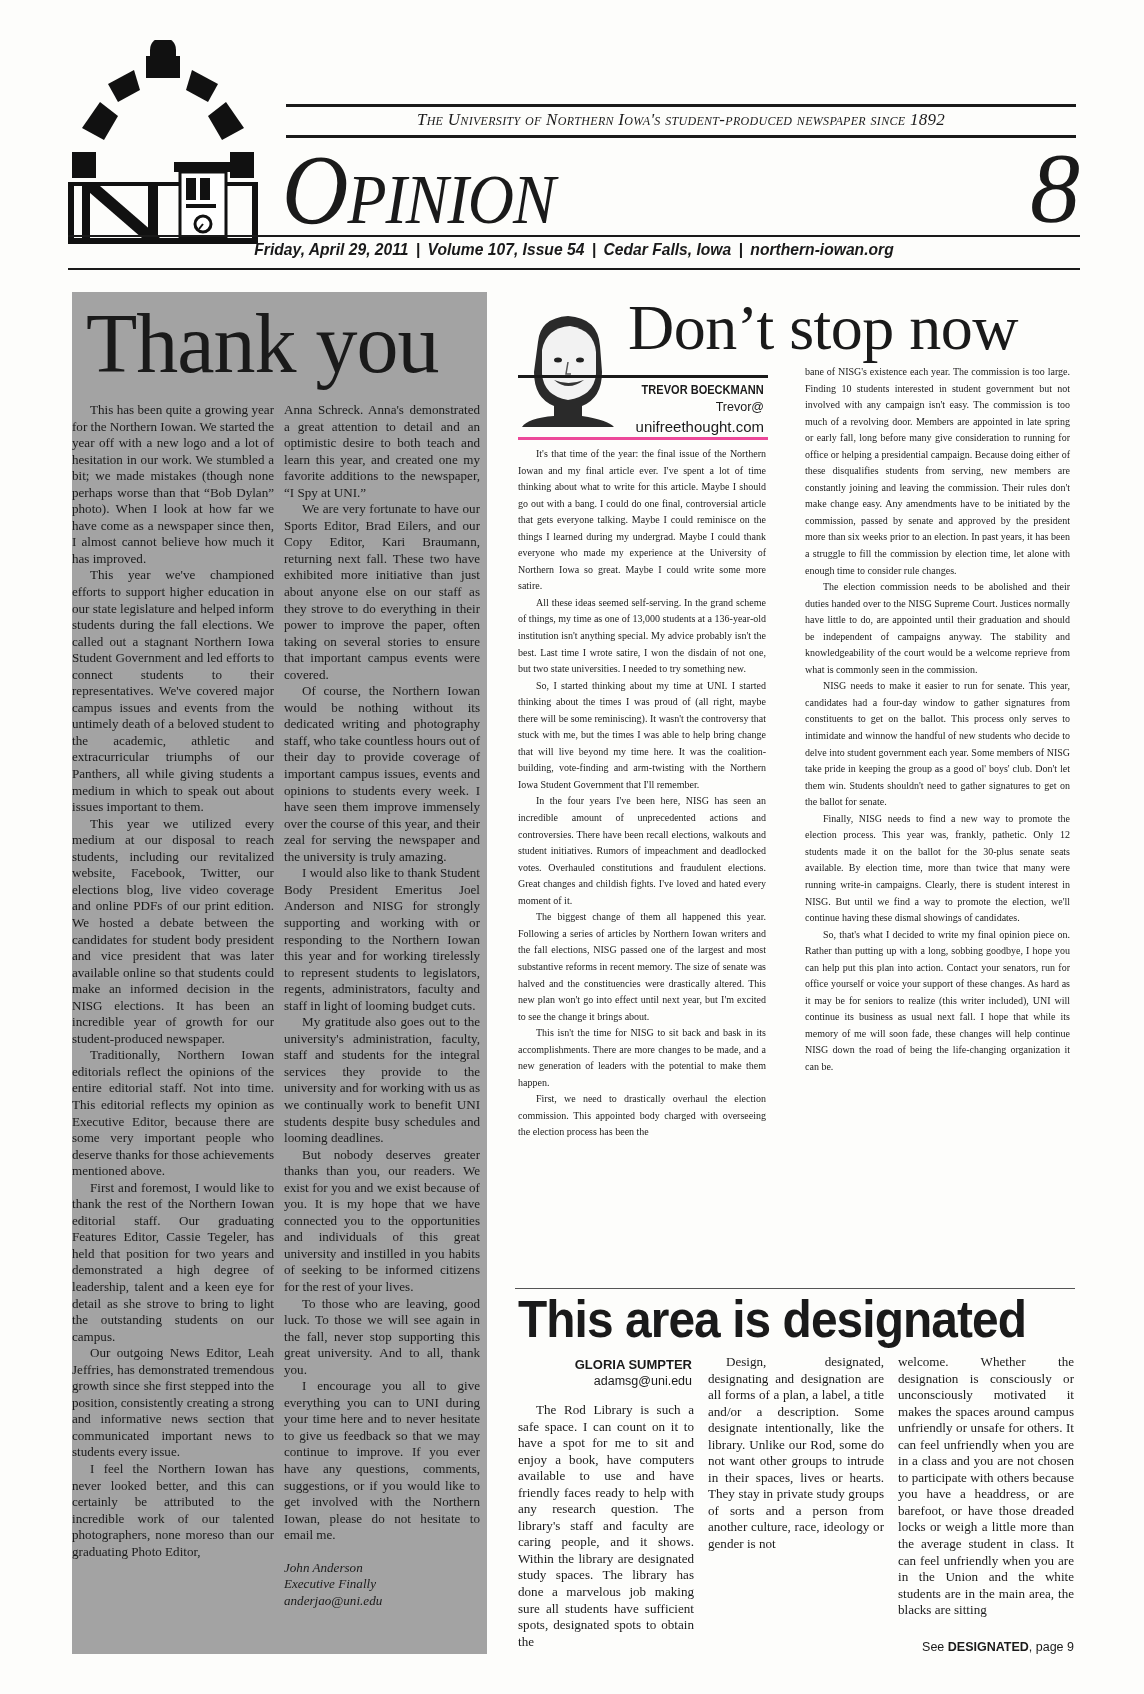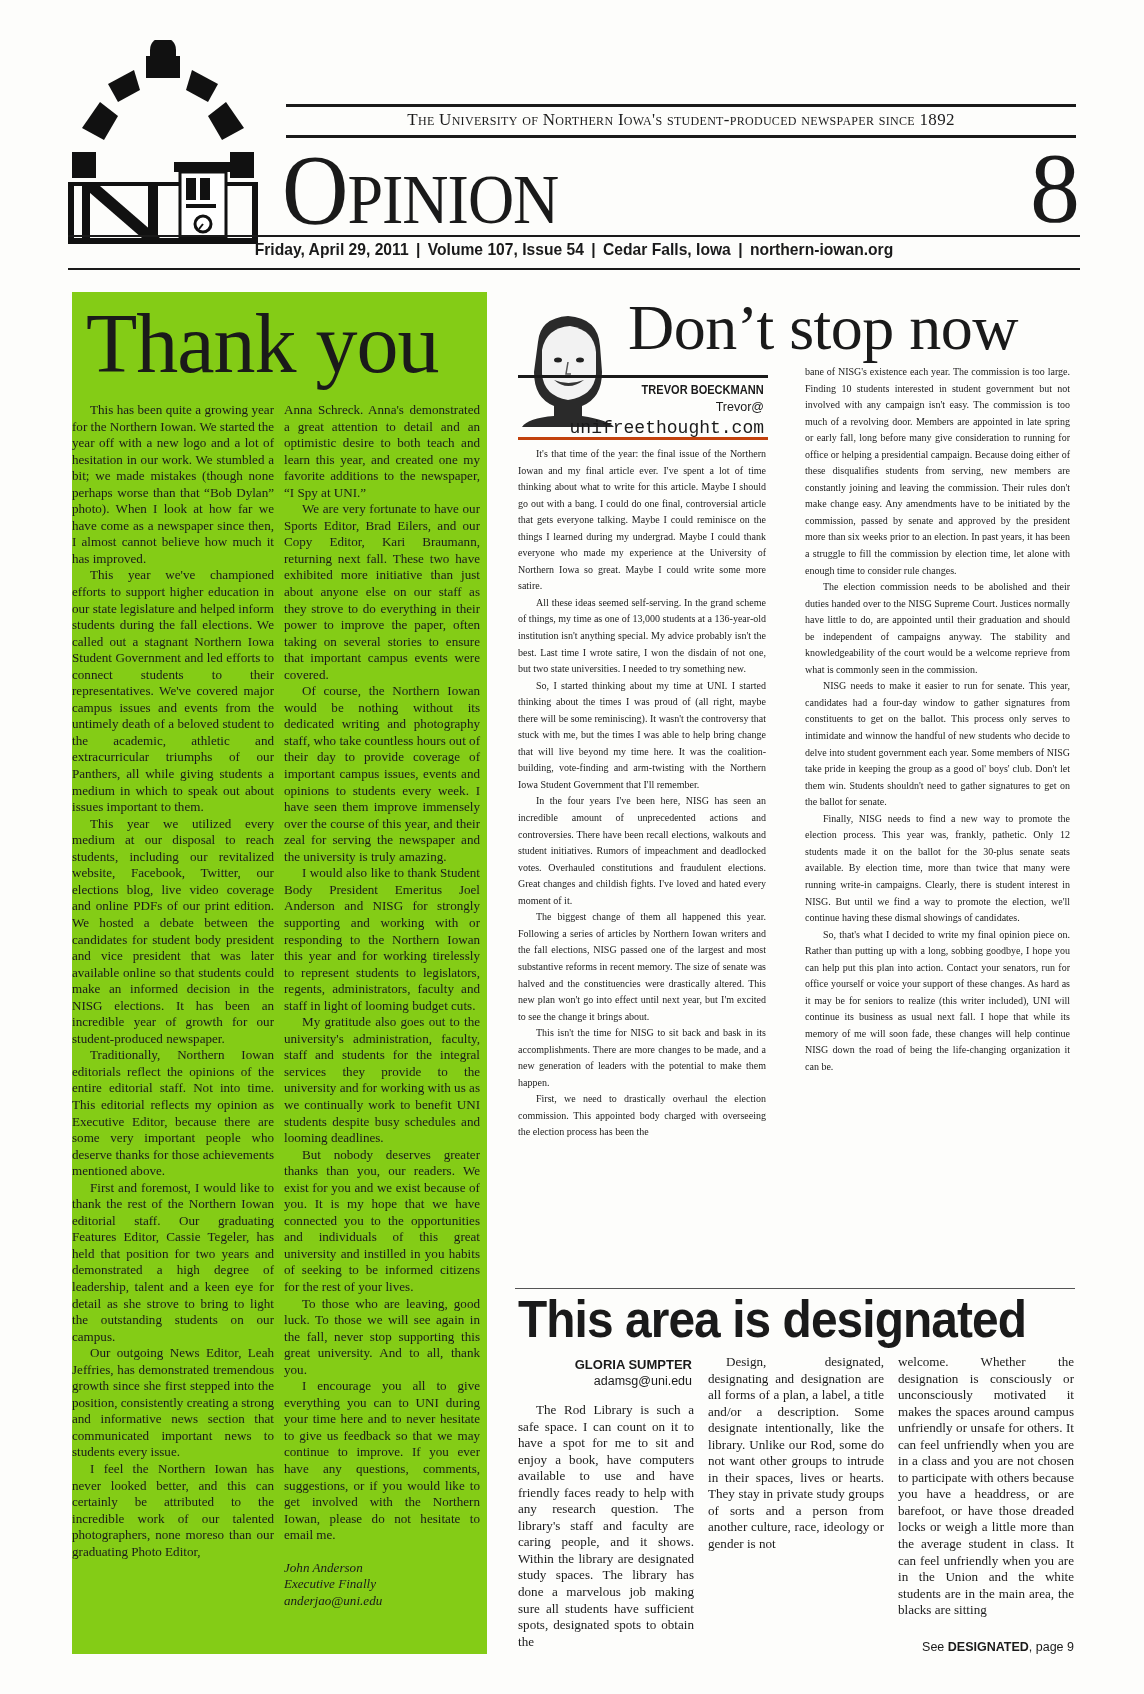--- a/index.html
+++ b/index.html
@@ -1,56 +1,56 @@
 <!DOCTYPE html>
 <html><head>
 <meta charset="utf-8">
 <style>
   * { box-sizing: border-box; margin: 0; padding: 0; }
   html, body { width: 1144px; height: 1694px; background: #fdfdfb; overflow: hidden; }
   body { position: relative; font-family: "Liberation Serif", "DejaVu Serif", serif; color: #1a1a1a; }
 
   
-  .masthead { position: absolute; left: 68px; top: 40px; width: 1012px; height: 230px; }
+  .masthead { position: absolute; left: 68px; top: 40px; width: 1012px; height: 230px; font-style: italic; }
   .logo { position: absolute; left: 0; top: 0; width: 190px; height: 205px; }
   .tagline-rule-top { position: absolute; left: 218px; top: 64px; width: 790px; border-top: 3px solid #1a1a1a; }
   .tagline { position: absolute; left: 218px; top: 70px; width: 790px; text-align: center;
              font-family: "Liberation Serif", serif; font-size: 17px; font-variant: small-caps; letter-spacing: 0.3px; }
   .tagline-rule-bottom { position: absolute; left: 218px; top: 95px; width: 790px; border-top: 3px solid #1a1a1a; }
   .section-title { position: absolute; left: 214px; top: 100px; font-size: 92px; line-height: 92px;
                    font-variant: small-caps; font-family: "Liberation Serif", serif; letter-spacing: -1px;
                    transform: scaleY(1.08); transform-origin: top left; }
   .page-number { position: absolute; right: 0; top: 98px; font-size: 100px; line-height: 100px; font-family: "Liberation Serif", serif; font-weight: 300; }
   .dateline-rule-top { position: absolute; left: 0; top: 195px; width: 1012px; border-top: 2px solid #1a1a1a; }
   .dateline { position: absolute; left: 0; top: 200px; width: 1012px; text-align: center;
               font-family: "Liberation Sans", sans-serif; font-weight: bold; font-size: 17px; transform: scaleX(0.92); }
   .dateline .sep { margin: 0 8px; }
   .dateline-rule-bottom { position: absolute; left: 0; top: 228px; width: 1012px; border-top: 2px solid #1a1a1a; }
 
   
   .editorial { position: absolute; left: 72px; top: 292px; width: 415px; height: 1362px;
-               background: #84cc16; }
+               background: #a3a3a3; }
   .editorial-headline { position: absolute; left: 14px; top: 4px; font-size: 84px; line-height: 96px;
                         font-family: "Liberation Serif", serif; letter-spacing: -1px; }
   .ed-col { position: absolute; top: 110px; width: 190px; font-size: 13.1px; line-height: 16.55px; text-align: justify; hyphens: auto; }
   .ed-col.c1 { left: 0px; }
   .ed-col.c2 { left: 212px; }
   p { text-indent: 18px; }
   p.noindent { text-indent: 0; }
   .sig { margin-top: 16px; font-style: italic; line-height: 16.5px; }
   .sig div { text-indent: 0; }
 
   
   .column-article { position: absolute; left: 500px; top: 292px; width: 582px; height: 995px; }
   .col-headline { position: absolute; left: 128px; top: 0px; font-size: 64px; line-height: 72px; font-family: "Liberation Serif", serif; white-space: nowrap; letter-spacing: -0.5px;}
   .mugshot { position: absolute; left: 18px; top: 20px; width: 100px; height: 115px; }
-  .byline-box { position: absolute; left: 18px; top: 83px; width: 250px; height: 65px; border-top: 3px solid #1a1a1a; border-bottom: 3px solid #c2410c; }
+  .byline-box { position: absolute; left: 18px; top: 83px; width: 250px; height: 65px; border-top: 3px solid #1a1a1a; border-bottom: 3px solid #ec4899; }
   .byline-name { position: absolute; right: 4px; top: 4px; font-family: "Liberation Sans", sans-serif; font-weight: bold; font-size: 13px; transform: scaleX(0.85); transform-origin: right; }
   .byline-email1 { position: absolute; right: 4px; top: 22px; font-family: "Liberation Sans", sans-serif; font-size: 12.5px; }
-  .byline-email2 { position: absolute; right: 4px; top: 40px; font-family: Liberation Mono, monospace; font-size: 18px; }
+  .byline-email2 { position: absolute; right: 4px; top: 40px; font-family: Liberation Sans, sans-serif; font-size: 15px; }
   .ca-col { position: absolute; width: 248px; font-size: 10px; line-height: 16.55px; text-align: justify; }
   .ca-col.c1 { left: 18px; top: 154px; }
   .ca-col.c2 { left: 305px; top: 72px; width: 265px; }
 
   .divider { position: absolute; left: 515px; top: 1288px; width: 560px; border-top: 1px solid #555; }
 
   
   .bottom-article { position: absolute; left: 500px; top: 1290px; width: 582px; height: 370px; }
   .b-headline { position: absolute; left: 18px; top: 0px; font-family: "Liberation Sans", sans-serif; font-weight: bold;
                 font-size: 52px; line-height: 58px; letter-spacing: -1px; transform: scaleX(0.92); transform-origin: left; white-space: nowrap; }

